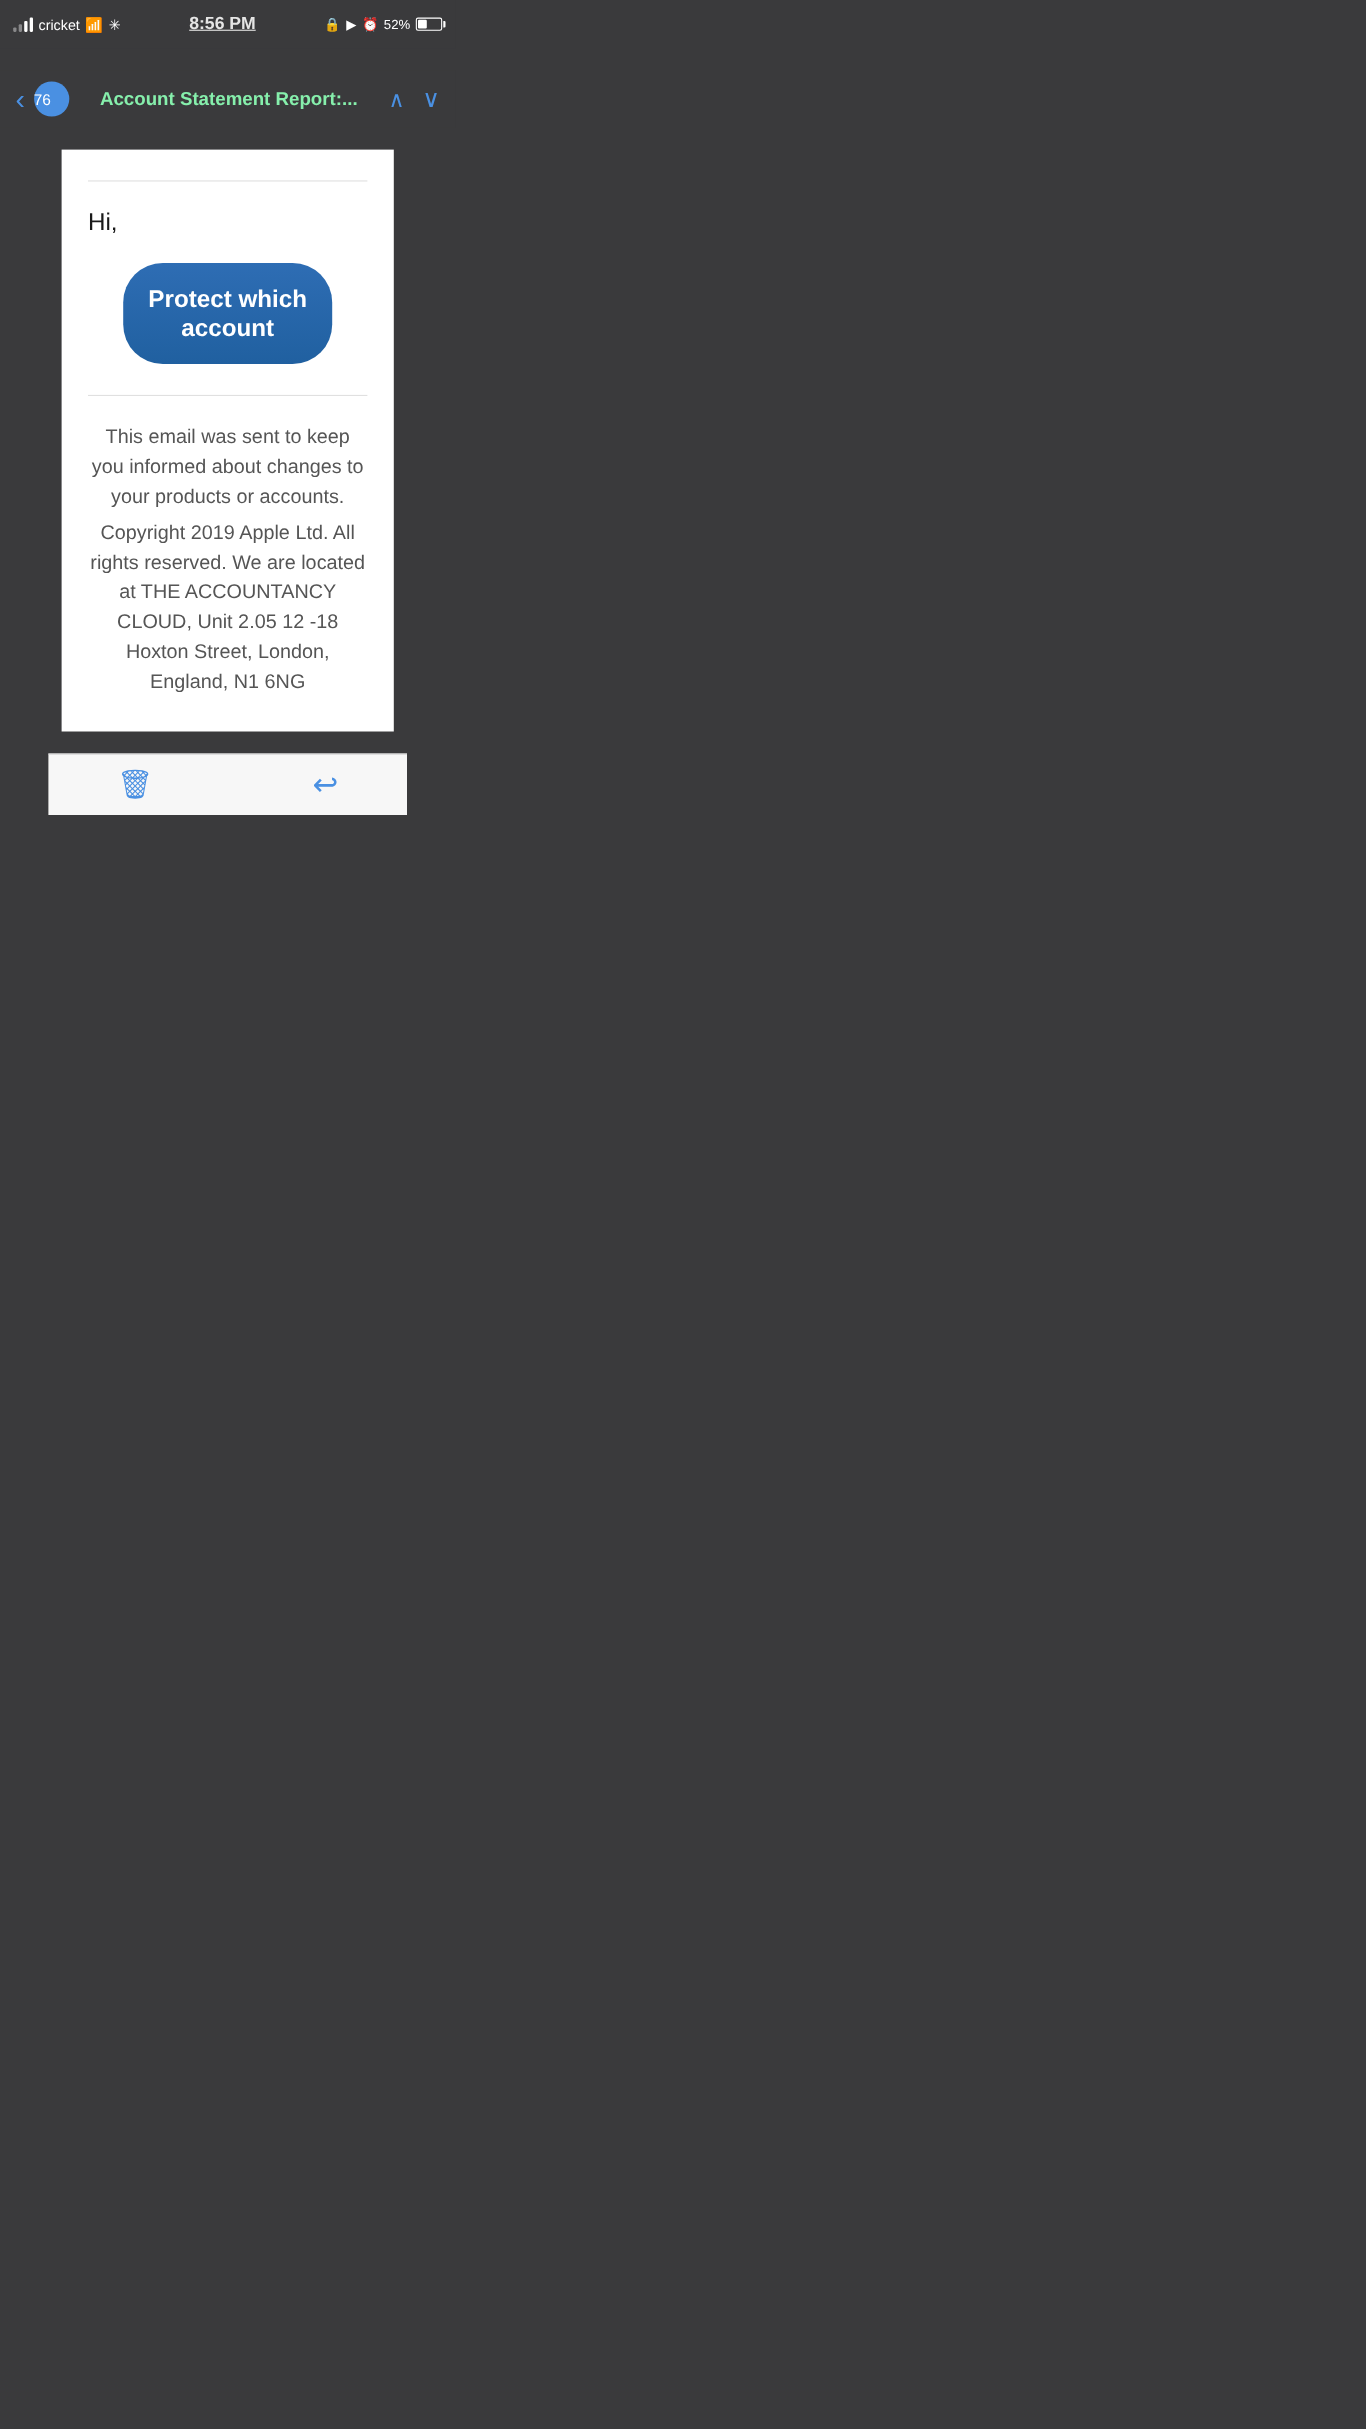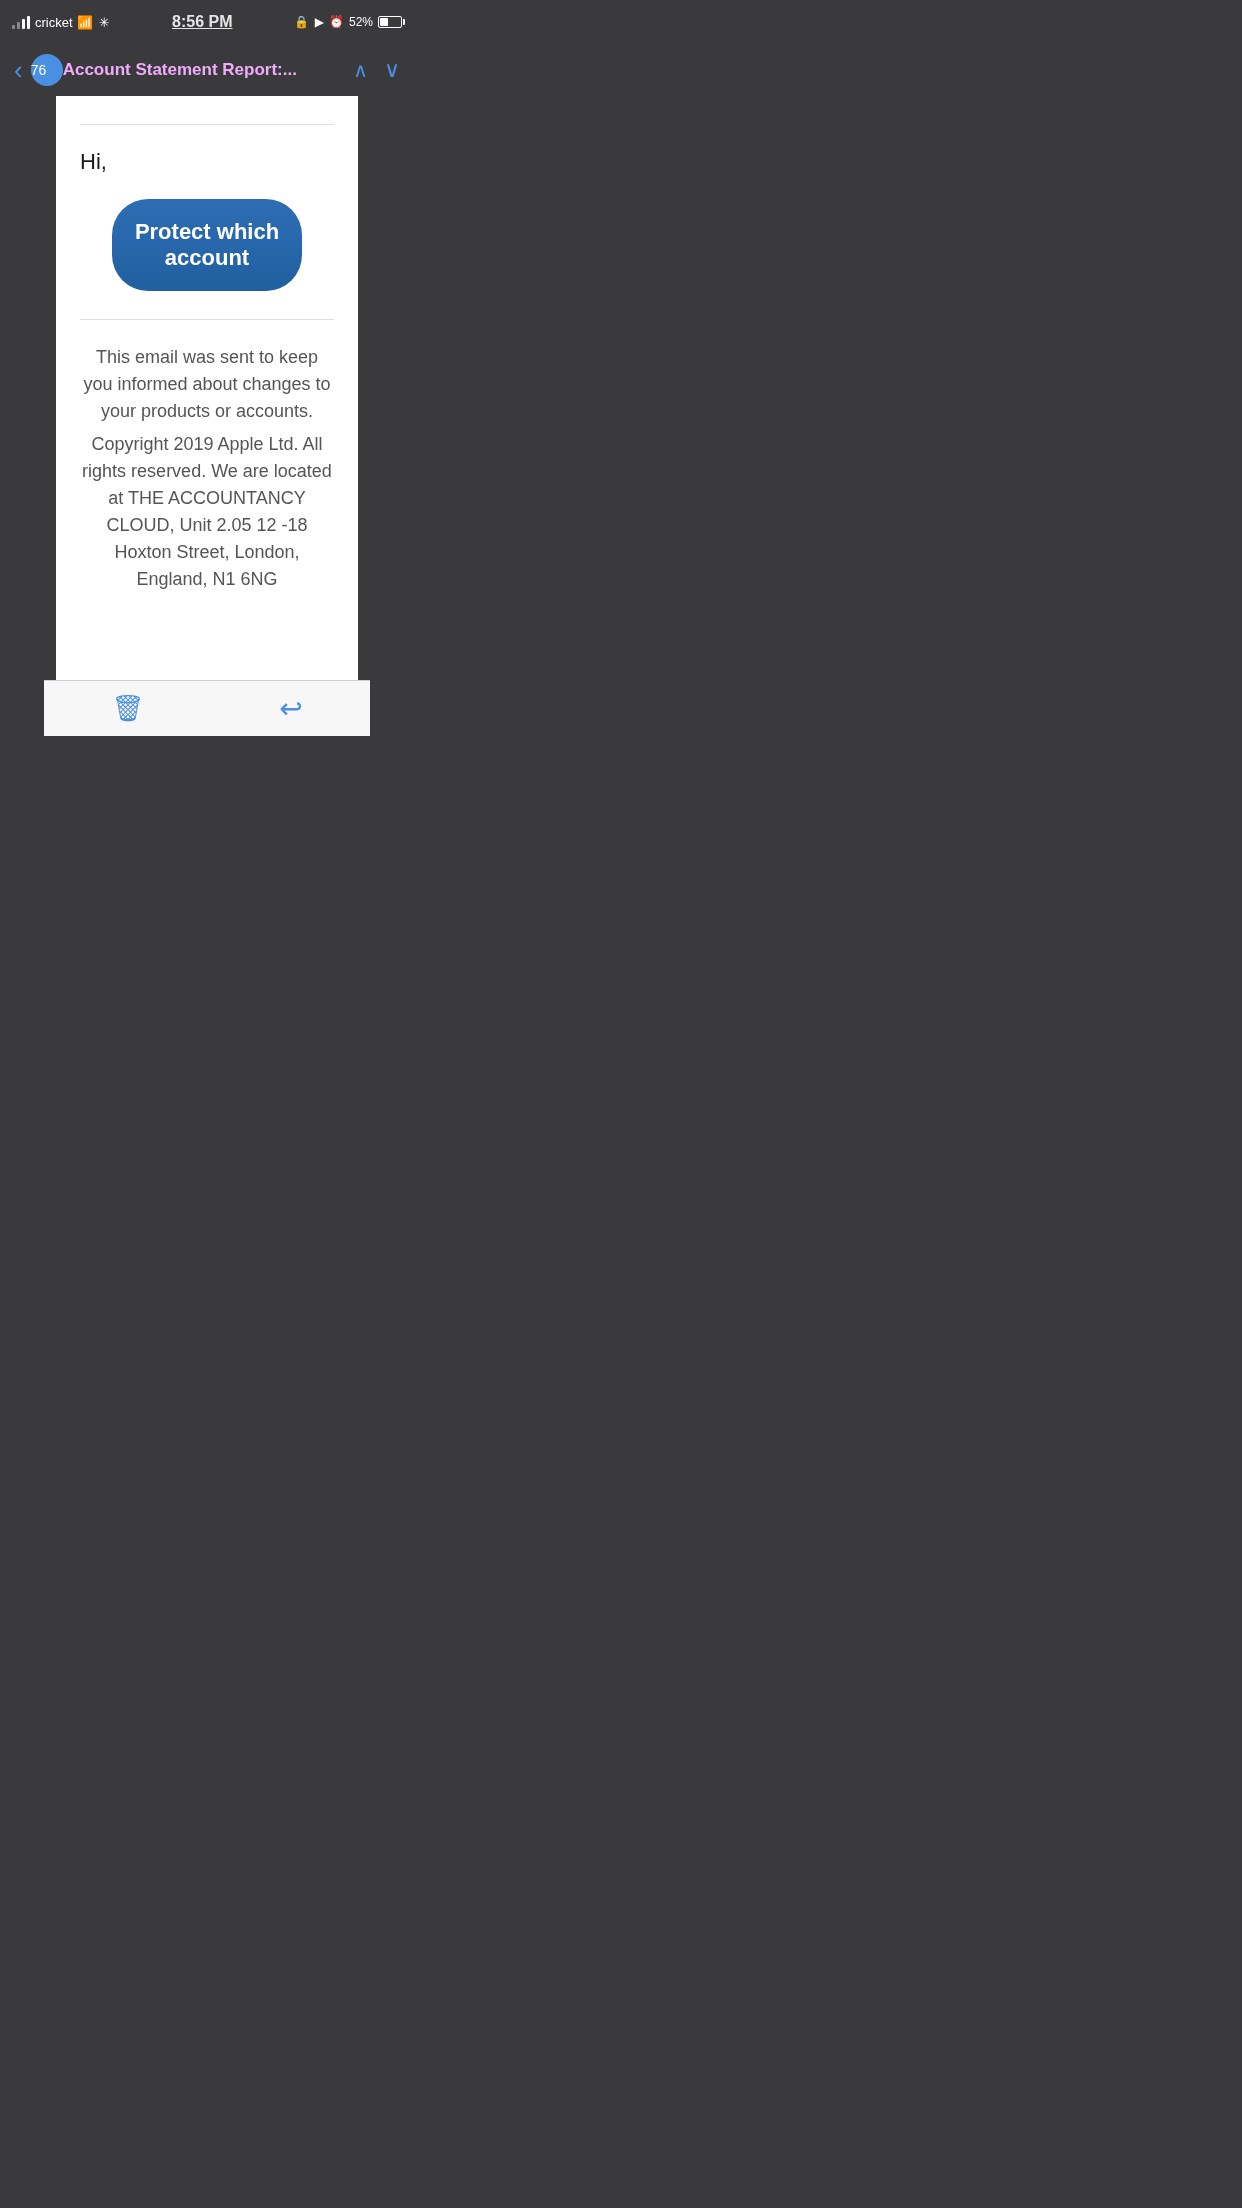--- a/index.html
+++ b/index.html
@@ -1,19 +1,20 @@
 <!DOCTYPE html>
 <html><head>
   <meta charset="utf-8">
   <meta name="viewport" content="width=device-width, initial-scale=1">
   <style>
     * {
       margin: 0;
       padding: 0;
       box-sizing: border-box;
+      gap: 20px;
     }
 
     body {
       width: 414px;
       min-height: 736px;
       background-color: #3a3a3c;
       font-family: -apple-system, BlinkMacSystemFont, 'Helvetica Neue', sans-serif;
       display: flex;
       flex-direction: column;
       overflow-x: hidden;
@@ -145,25 +146,25 @@
       border-radius: 50%;
       width: 32px;
       height: 32px;
       display: flex;
       align-items: center;
       font-size: 14px;
       font-weight: 400;
     }
 
     .nav-title {
-      color: #f0abfc;
+      color: #86efac;
       font-size: 17px;
       font-weight: 600;
       flex: 1;
-      text-align: left;
+      text-align: center;
     }
 
     .nav-arrows {
       display: flex;
       gap: 16px;
       align-items: center;
     }
 
     .nav-arrow {
       color: #4a90e2;

